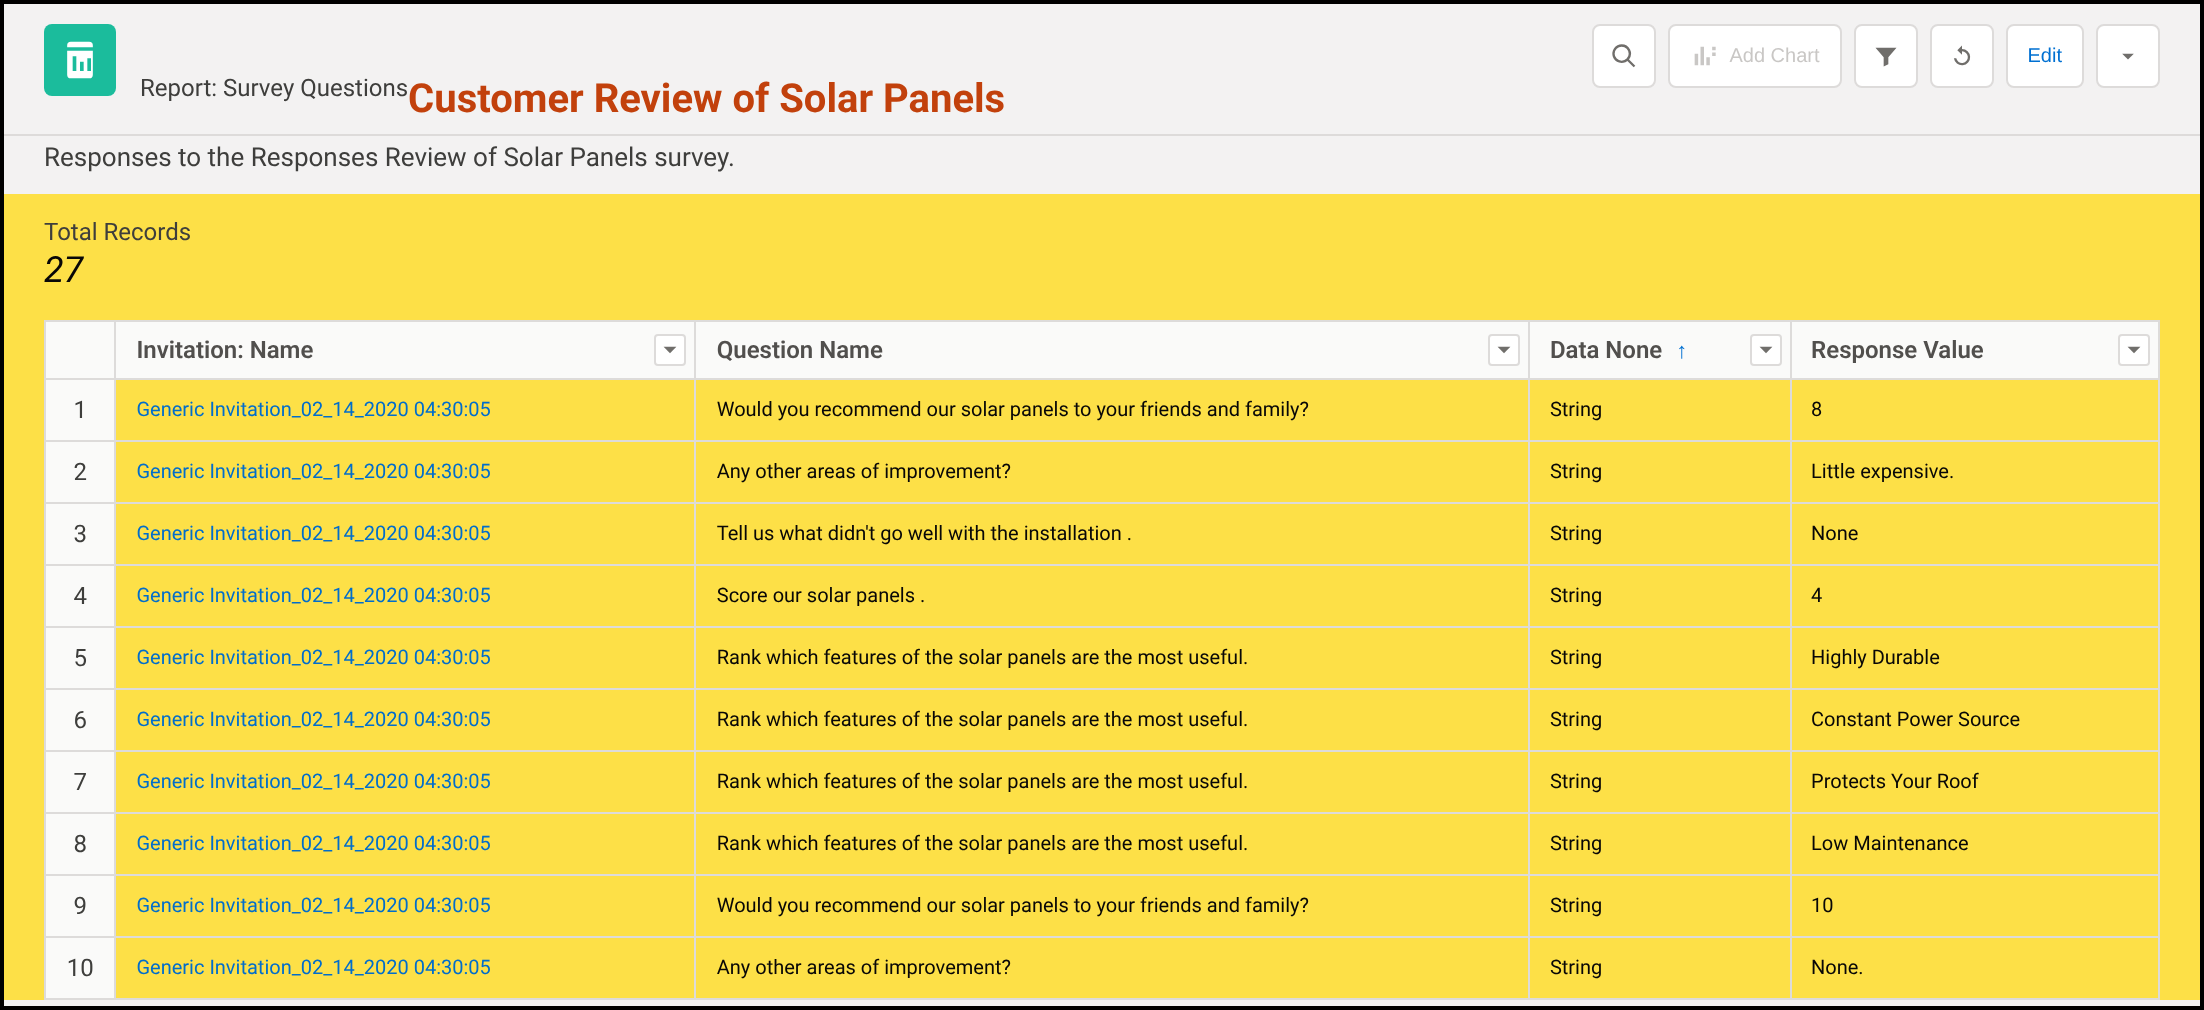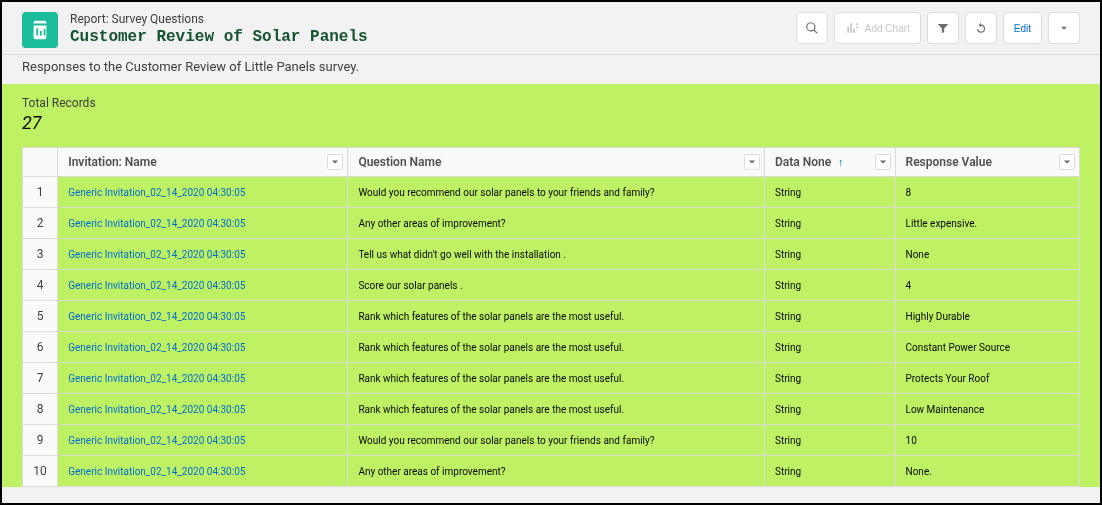--- a/index.html
+++ b/index.html
@@ -33,23 +33,23 @@
   .report-icon {
     width: 36px;
     height: 36px;
     background: #1bbc9c;
     border-radius: 4px;
     display: flex;
     align-items: center;
     justify-content: center;
   }
   .report-icon svg { fill: #fff; }
-  .titles { display: flex; flex-direction: column; }
+  .titles { display: flex; flex-direction: row; margin-top: 25px; }
   .eyebrow { font-size: 12px; color: #3e3e3c; line-height: 1.3; }
-  .title { font-size: 16px; font-weight: 700; color: #14532d; line-height: 1.2; font-family: Liberation Mono, monospace; }
+  .title { font-size: 20px; font-weight: 700; color: #c2410c; line-height: 1.2; }
   .description { font-size: 13px; color: #3e3e3c; margin: 4px 0 10px 20px; }
   .toolbar {
     display: flex;
     gap: 6px;
     align-items: center;
   }
   .btn {
     height: 32px;
     border: 1px solid #dddbda;
     background: #fff;
@@ -62,21 +62,21 @@
     color: #0070d2;
     cursor: pointer;
   }
   .btn.disabled { color: #c9c7c5; cursor: default; }
   .btn.icon-only { width: 32px; padding: 0; }
   .btn svg { width: 14px; height: 14px; }
   .btn.disabled svg { fill: #c9c7c5; }
   .btn:not(.disabled) svg { fill: #706e6b; }
   .btn .lbl { margin-left: 6px; }
   .content {
-    background: #bef264;
+    background: #fde047;
     margin: 0;
     padding: 12px 20px 0 20px;
   }
   .summary-label { font-size: 12px; color: #3e3e3c; }
   .summary-value { font-size: 18px; color: #080707; margin-top: 2px; margin-bottom: 14px; font-style: italic; }
   table {
     width: 100%;
     border-collapse: collapse;
     table-layout: fixed;
   }
@@ -169,21 +169,21 @@
       <button class="btn">
         <span>Edit</span>
       </button>
       <button class="btn icon-only">
         <svg viewBox="0 0 24 24">
             <path d="M7 10l5 5 5-5z"></path>
           </svg>
       </button>
     </div>
   </div>
-  <div class="description">Responses to the Customer Review of Little Panels survey.</div>
+  <div class="description">Responses to the Responses Review of Solar Panels survey.</div>
 
   <div class="content">
     <div class="summary-label">Total Records</div>
     <div class="summary-value">27</div>
 
     <table>
       <colgroup>
         <col class="col-num">
           <col class="col-inv">
           <col class="col-q">

